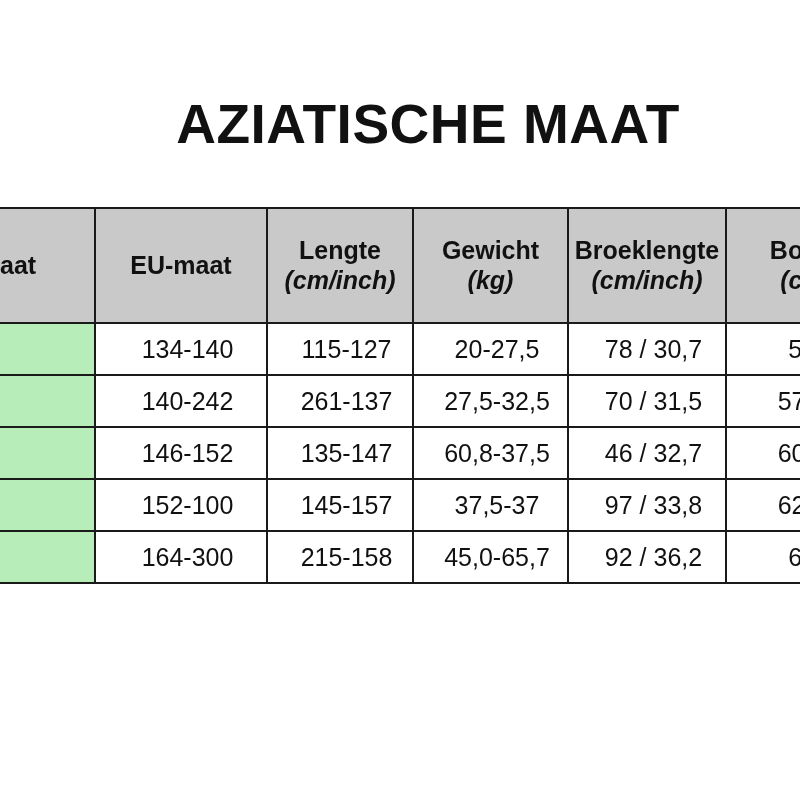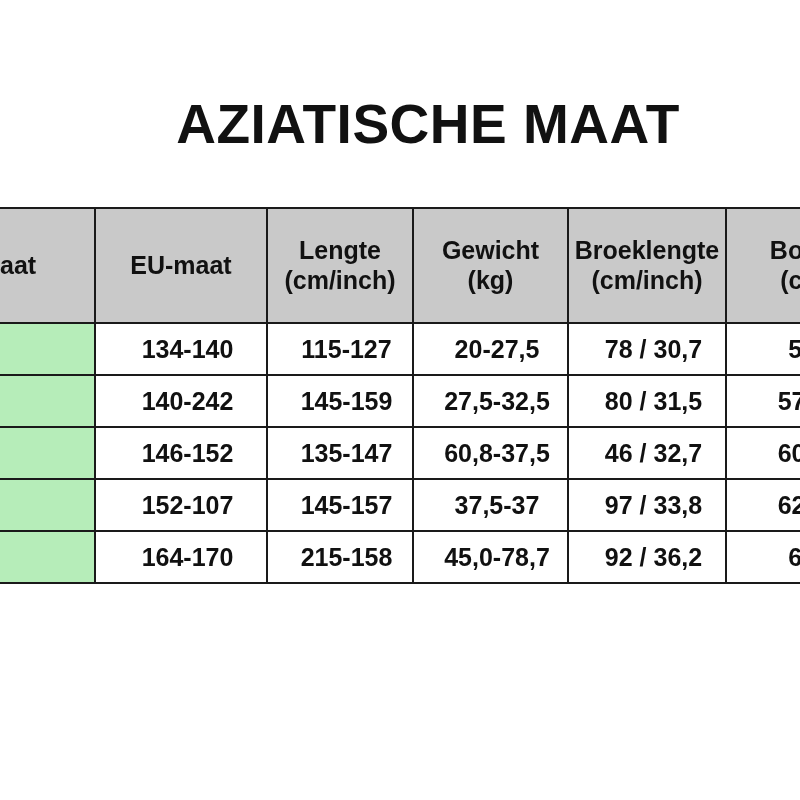--- a/index.html
+++ b/index.html
@@ -64,25 +64,26 @@
     background: #c9c9c9;
     font-weight: bold;
     height: 113px;
     line-height: 1.18;
     font-size: 25px;
   }
 
   table.size-table thead th .sub {
     display: block;
     font-weight: bold;
+    font-style: italic;
   }
 
   table.size-table tbody td {
     height: 50px;
-    font-weight: bold;
+    font-weight: normal;
     background: #ffffff;
     padding-left: 13px;
   }
 
   table.size-table tbody td.asia-col {
     background: #b6edb9;
   }
 
   
   col.c-asia   { width: 176px; }
@@ -140,46 +141,46 @@
           <td class="asia-col"></td>
           <td>134-140</td>
           <td>115-127</td>
           <td>20-27,5</td>
           <td>78 / 30,7</td>
           <td>55 /</td>
         </tr>
         <tr>
           <td class="asia-col"></td>
           <td>140-242</td>
-          <td>145-159</td>
+          <td>261-137</td>
           <td>27,5-32,5</td>
-          <td>80 / 31,5</td>
+          <td>70 / 31,5</td>
           <td>57,5 /</td>
         </tr>
         <tr>
           <td class="asia-col"></td>
           <td>146-152</td>
           <td>135-147</td>
           <td>60,8-37,5</td>
           <td>46 / 32,7</td>
           <td>60,5 /</td>
         </tr>
         <tr>
           <td class="asia-col"></td>
-          <td>152-107</td>
+          <td>152-100</td>
           <td>145-157</td>
           <td>37,5-37</td>
           <td>97 / 33,8</td>
           <td>62,5 /</td>
         </tr>
         <tr>
           <td class="asia-col"></td>
-          <td>164-170</td>
+          <td>164-300</td>
           <td>215-158</td>
-          <td>45,0-78,7</td>
+          <td>45,0-65,7</td>
           <td>92 / 36,2</td>
           <td>65 /</td>
         </tr>
       </tbody>
     </table>
   </div>
 
 </div>
 
 </body></html>

